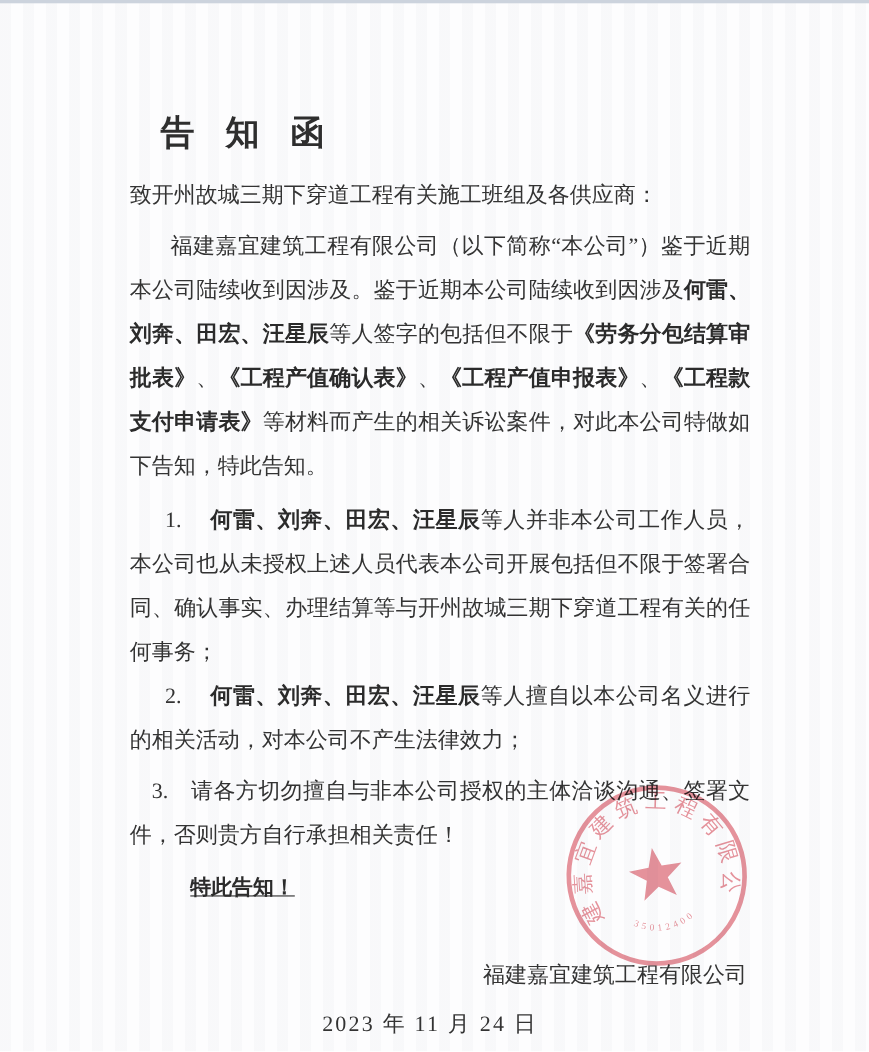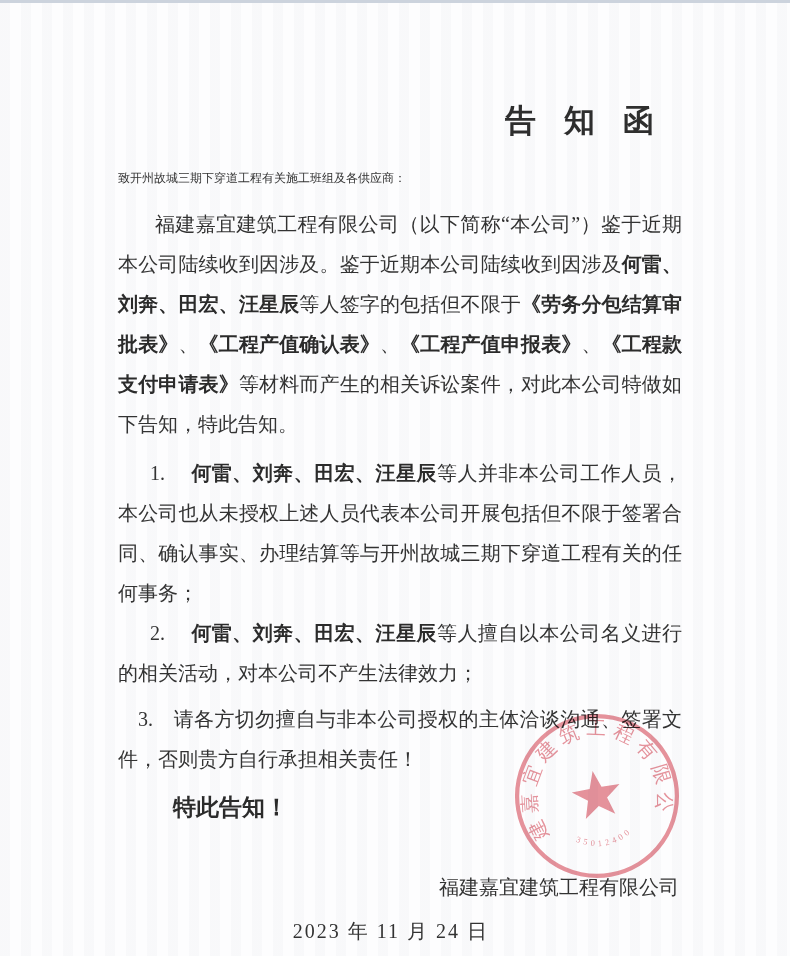--- a/index.html
+++ b/index.html
@@ -26,50 +26,51 @@
     left: 118px;
     top: 0;
     width: 564px;
   }
   .doc-title {
     margin: 0;
     padding-top: 98px;
     font-size: 31px;
     line-height: 46px;
     font-weight: 700;
-    text-align: right;
+    text-align: left;
     letter-spacing: 28px;
     text-indent: 28px; 
     color: #2e2e2e;
   }
   .salutation {
     margin: 14px 0 0 0;
-    font-size: 12px;
+    font-size: 20px;
     line-height: 40px;
     text-align: justify;
   }
   .para {
     margin: 0;
     font-size: 20px;
     line-height: 40px;
     text-align: justify;
     text-justify: inter-character;
   }
   .para .bold { font-weight: 700; color: #2b2b2b; }
   .p-intro  { margin-top: 6px;  text-indent: 37px; }
   .p-item1  { margin-top: 9px;  text-indent: 32px; }
   .p-item2  { margin-top: 0px;  text-indent: 32px; }
   .p-item3  { margin-top: 6px;  text-indent: 20px; }
   .closing {
     margin: 7px 0 0 0;
-    font-size: 23px;
+    font-size: 19px;
     line-height: 44px;
     font-weight: 700;
     text-indent: 55px;
     color: #2b2b2b;
+    text-decoration: underline;
   }
   .signature { margin-top: 37px; }
   .sig-company {
     margin: 0;
     font-size: 20px;
     line-height: 40px;
     text-align: right;
     padding-right: 3px;
   }
   .sig-date {

